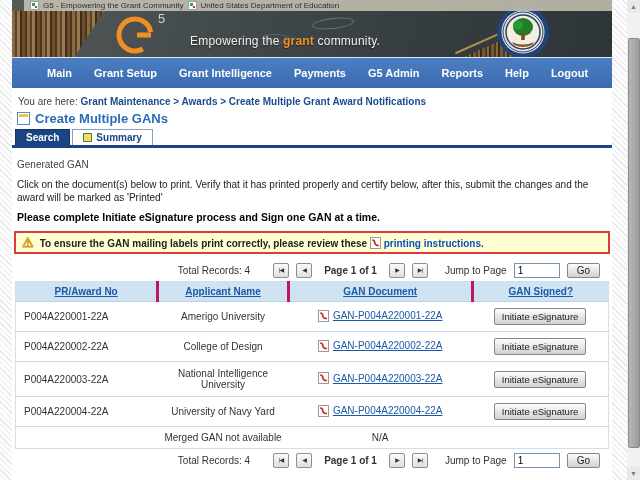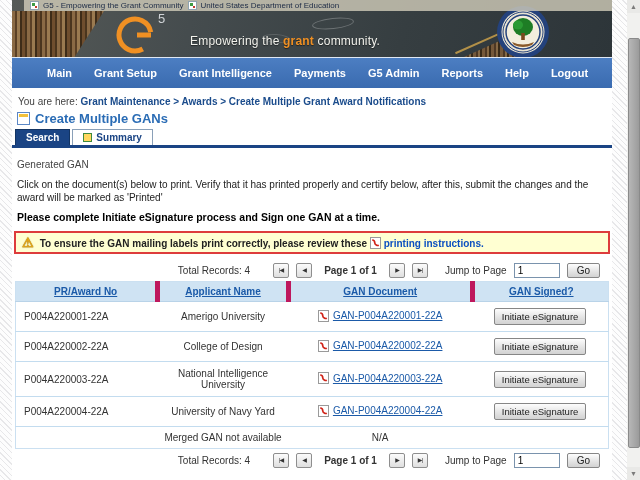--- a/index.html
+++ b/index.html
@@ -67,21 +67,21 @@
   .pager .pagetext{font-weight:bold;margin:0 5px;}
   .pager .jump{margin-left:10px;}
   .pg-btn{width:14px;height:13px;font-size:6px;line-height:11px;text-align:center;color:#333;
     background:linear-gradient(#fbfbfb,#dfdfdf);border:1px solid #8e8e8e;border-radius:2px;cursor:pointer;
     display:inline-flex;align-items:center;justify-content:center;letter-spacing:-1px;}
   .jump-input{width:38px;height:13px;border:1px solid #7a93ad;font-size:10px;padding:0 3px;font-family:"Liberation Sans",sans-serif;}
   .btn{font-size:10px;color:#222;background:linear-gradient(#fdfdfd,#e2e2e2 60%,#d2d2d2);
     border:1px solid #868686;border-radius:2px;padding:1px 9px;cursor:pointer;font-family:"Liberation Sans",sans-serif;}
 
   table.gan{width:594px;margin:3px 0 0 3px;border-collapse:collapse;border:1px solid #cbe0f1;}
-  table.gan th{background:#cfe3f3;font-size:10px;padding:4px 2px;border-bottom:1px solid #b9d3e8;border-left:5px solid #be185d;}
+  table.gan th{background:#cfe3f3;font-size:10px;padding:4px 2px;border-bottom:1px solid #b9d3e8;border-left:3px solid #be185d;}
   table.gan th:first-child{border-left:none;}
   table.gan th span{color:#1b5aa8;text-decoration:underline;cursor:pointer;}
   table.gan td{font-size:10px;color:#333;padding:6px 4px;border-bottom:1px solid #c3dcef;text-align:center;}
   table.gan td.award{text-align:left;padding-left:8px;}
   table.gan tr.merged td{border-bottom:none;padding:5px 4px;}
   table.gan col.c1{width:24%;} table.gan col.c2{width:22%;} table.gan col.c3{width:31%;} table.gan col.c4{width:23%;}
   .doc-cell{display:inline-flex;align-items:center;gap:4px;}
   .doc-link{color:#1b5aa8;text-decoration:underline;cursor:pointer;}
   .esign-btn{font-size:9.5px;padding:2px 7px;}
 

